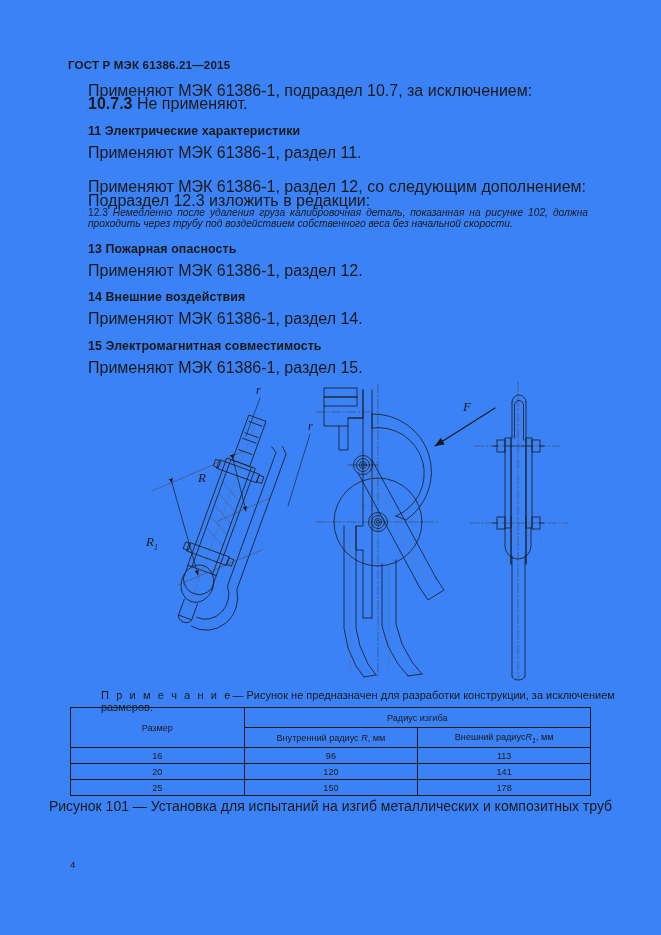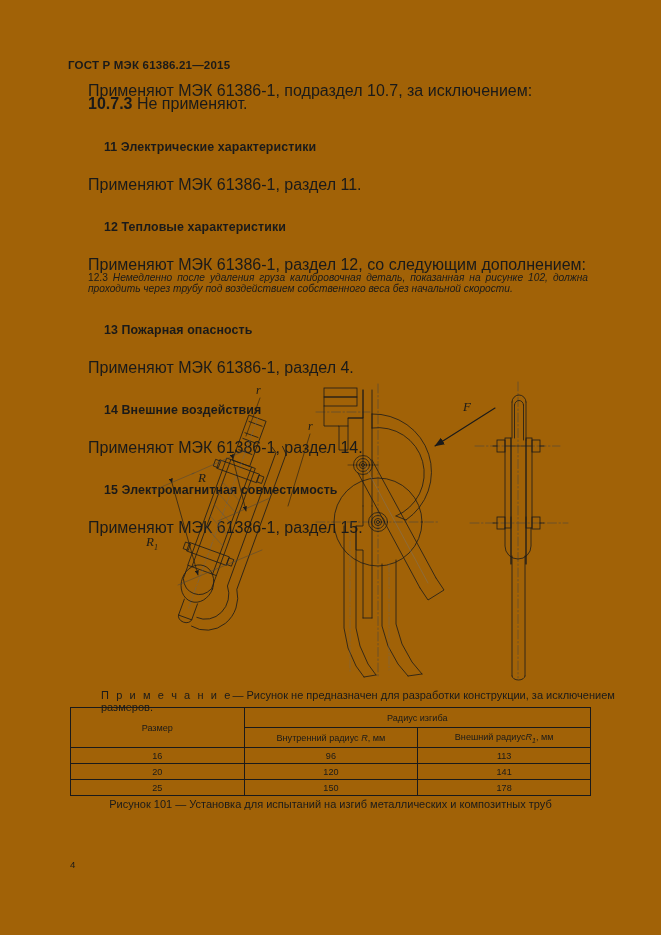--- a/index.html
+++ b/index.html
@@ -13,21 +13,21 @@
     position: relative;
     font-family: "Liberation Sans", sans-serif;
     color: #1a1a1a;
     overflow: hidden;
   }
   .page {
     position: absolute;
     left: 0; top: 0;
     width: 661px;
     height: 935px;
-    background: #a16207;
+    background: #3b82f6;
   }
 
   
   .doc-header {
     position: absolute;
     left: 68px;
     top: 59px;
     font-size: 11.5px;
     font-weight: bold;
     letter-spacing: 0.2px;
@@ -57,21 +57,21 @@
     text-align: justify;
     font-style: italic;
     width: 500px;
   }
   .para-just .lead { text-indent: 21px; display: inline; }
   .num-plain { font-style: normal; }
 
   h2.section {
     font-size: 12.4px;
     font-weight: bold;
-    margin: 16px;
+    margin: 0;
     letter-spacing: 0.1px;
     white-space: nowrap;
   }
 
   .sp-before-h { height: 13px; }
   .sp-after-h  { height: 8px; }
 
   
   .figure-area {
     position: absolute;
@@ -121,21 +121,21 @@
   .ital { font-style: italic; }
   .sub { font-size: 7px; vertical-align: sub; font-style: italic; }
 
   
   .fig-caption {
     position: absolute;
     left: 0;
     top: 798px;
     width: 661px;
     text-align: center;
-    font-size: 11px;
+    font-size: 14px;
   }
 
   
   .page-number {
     position: absolute;
     left: 70px;
     top: 859px;
     font-size: 9.6px;
   }
 </style>
@@ -150,29 +150,29 @@
 
     <p class="para noindent">Применяют МЭК 61386-1, подраздел 10.7, за исключением:</p>
     <p class="para noindent"><b>10.7.3</b> <span>Не применяют.</span></p>
 
     <div class="sp-before-h"></div>
     <h2 class="section">11 Электрические характеристики</h2>
     <div class="sp-after-h"></div>
     <p class="para noindent">Применяют МЭК 61386-1, раздел 11.</p>
 
     <div class="sp-before-h"></div>
-    <h2 class="section">12 Тепловые характеристики</h2>
     <div class="sp-after-h"></div>
     <p class="para noindent">Применяют МЭК 61386-1, раздел 12, со следующим дополнением:</p>
+    <p class="para noindent">Подраздел 12.3 изложить в редакции:</p>
     <p class="para-just"><span class="lead num-plain">12.3</span> <span>Немедленно после удаления груза калибровочная деталь, показанная на рисунке 102, должна проходить через трубу под воздействием собственного веса без начальной скорости.</span></p>
 
     <div class="sp-before-h"></div>
     <h2 class="section">13 Пожарная опасность</h2>
     <div class="sp-after-h"></div>
-    <p class="para noindent">Применяют МЭК 61386-1, раздел 4.</p>
+    <p class="para noindent">Применяют МЭК 61386-1, раздел 12.</p>
 
     <div class="sp-before-h"></div>
     <h2 class="section">14 Внешние воздействия</h2>
     <div class="sp-after-h"></div>
     <p class="para noindent">Применяют МЭК 61386-1, раздел 14.</p>
 
     <div class="sp-before-h"></div>
     <h2 class="section">15 Электромагнитная совместимость</h2>
     <div class="sp-after-h"></div>
     <p class="para noindent">Применяют МЭК 61386-1, раздел 15.</p>

